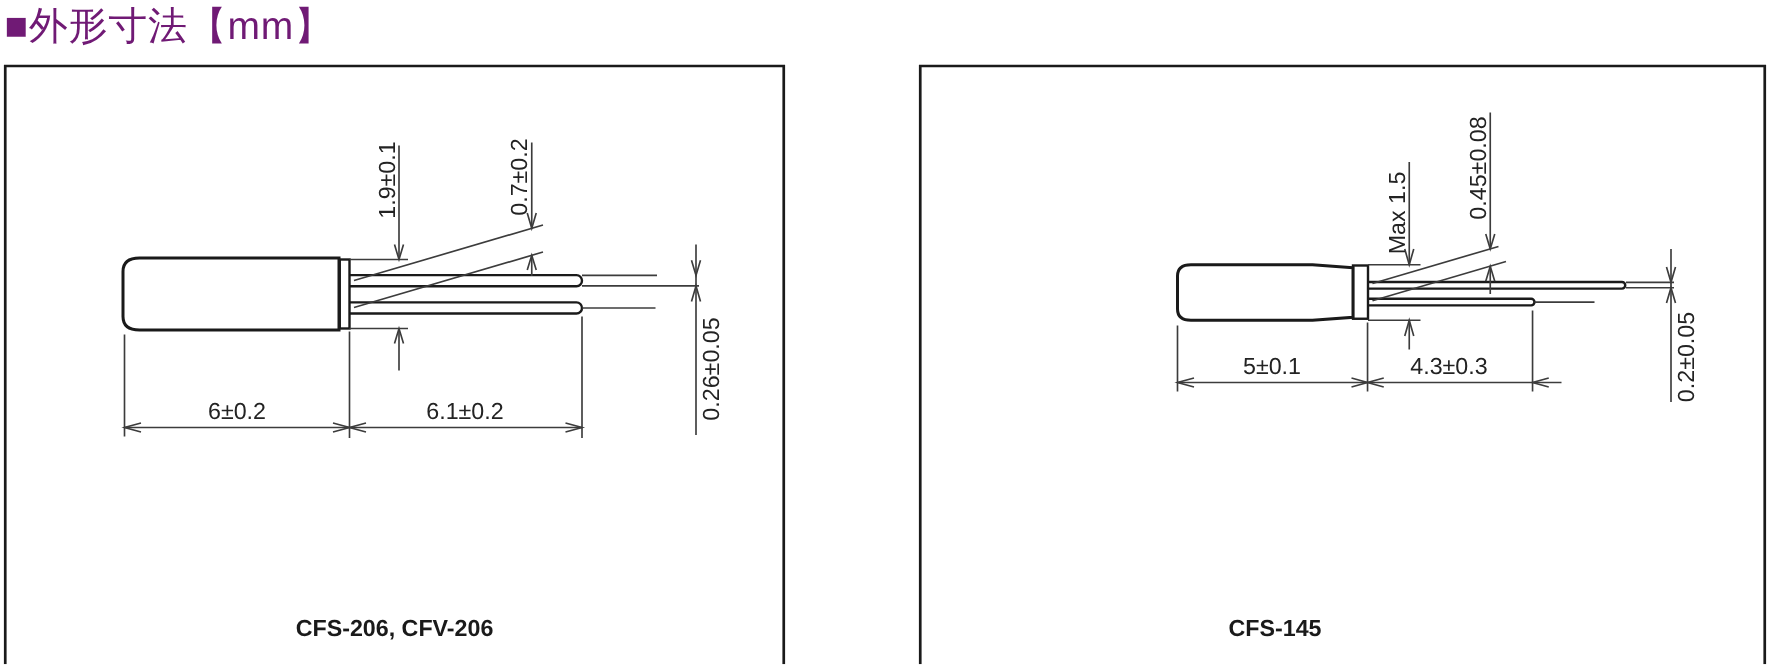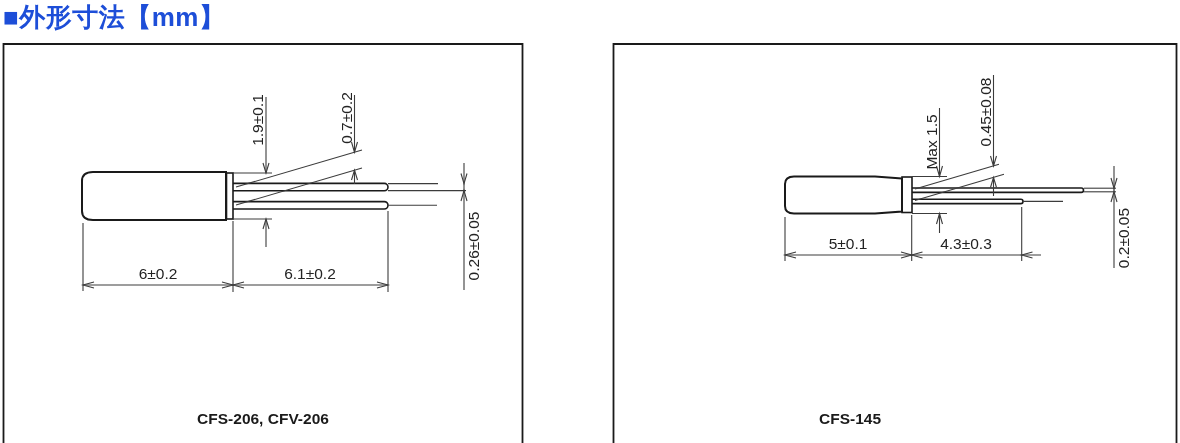--- a/index.html
+++ b/index.html
@@ -1,19 +1,19 @@
 <!DOCTYPE html>
 <html><head>
 <meta charset="utf-8">
 <style>
   html,body{margin:0;padding:0;background:#ffffff;}
   .stage{position:relative;width:1180px;height:443px;background:#ffffff;overflow:hidden;
          font-family:"Liberation Sans", sans-serif;}
-  .title{position:absolute;left:3px;top:0px;font-size:26px;font-weight:bold;
-         color:#1d4ed8;letter-spacing:0.5px;white-space:nowrap;}
+  .title{position:absolute;left:3px;top:0px;font-size:26px;font-weight:normal;
+         color:#701a75;letter-spacing:0.5px;white-space:nowrap;}
   svg{position:absolute;left:0;top:0;}
   .outline{fill:#ffffff;stroke:#1a1a1a;stroke-width:2;}
   .thin{fill:#ffffff;stroke:#1a1a1a;stroke-width:1.6;}
   .dim{stroke:#3c3c3c;stroke-width:1.1;fill:none;}
   .border{stroke:#1a1a1a;stroke-width:1.8;fill:none;}
   .dtext{font-family:"Liberation Sans", sans-serif;font-size:15.5px;fill:#232323;}
   .cap{font-family:"Liberation Sans", sans-serif;font-size:15.5px;font-weight:bold;fill:#1a1a1a;}
 </style>
 </head>
 <body>

